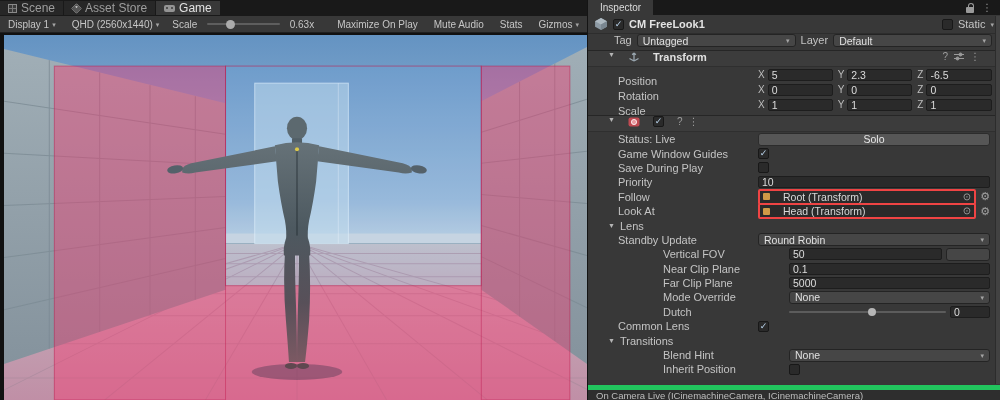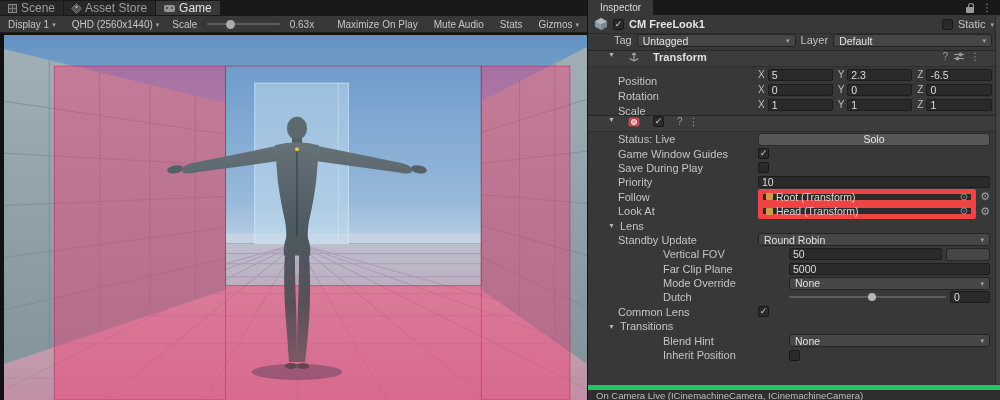--- a/index.html
+++ b/index.html
@@ -61,21 +61,21 @@
   .fvalue{flex:1;display:flex;align-items:center;gap:4px;min-width:0;}
 
   .field{height:12px;background:#2a2a2a;border:1px solid #1d1d1d;border-radius:2px;display:flex;align-items:center;padding:0 3px;font-size:10.5px;color:#dcdcdc;min-width:0;}
   .grow{flex:1;}
   .popup{height:13px;background:#464646;border:1px solid #242424;border-radius:3px;display:flex;align-items:center;padding:0 5px;font-size:10.5px;color:#e0e0e0;gap:4px;}
   .popup .arw{margin-left:auto;}
   .btn{height:13px;background:#565656;border:1px solid #2c2c2c;border-radius:3px;display:flex;align-items:center;justify-content:center;font-size:10.5px;color:#e8e8e8;}
   .checkbox{width:11px;height:11px;flex:none;background:#2a2a2a;border:1px solid #181818;border-radius:2px;display:flex;align-items:center;justify-content:center;}
   .checkbox .mark{display:none;font-size:9px;color:#bcd7ef;line-height:1;}
   .checkbox.on .mark{display:inline;}
-  .objfield{flex:1;height:16px;background:#2a2a2a;border:5px solid #ef4444;border-radius:2px;display:flex;align-items:center;gap:3px;padding:0 3px;font-size:10.5px;color:#d8d8d8;min-width:0;}
+  .objfield{flex:1;height:16px;background:#2a2a2a;border:2px solid #ef4444;border-radius:2px;display:flex;align-items:center;gap:13px;padding:0 3px;font-size:10.5px;color:#d8d8d8;min-width:0;}
   .obj-ico{width:7px;height:7px;background:#cf9a46;border-radius:1px;flex:none;}
   .picker{margin-left:auto;color:#a0a0a0;font-size:10px;line-height:1;}
   .gear{color:#a0a0a0;font-size:11px;line-height:1;flex:none;}
   .hslider{flex:1;height:2px;background:#5c5c5c;border-radius:1px;position:relative;}
   .hknob{position:absolute;left:50%;top:-3px;width:8px;height:8px;background:#b6b6b6;border-radius:50%;}
   .smallfield{width:40px;flex:none;}
   .fovbox{width:44px;flex:none;height:13px;background:#464646;border:1px solid #242424;border-radius:3px;}
 
   .ifooter{margin-top:auto;height:15px;background:#2e2e2e;border-top:5px solid #22c55e;display:flex;align-items:center;padding:0 8px;font-size:9.5px;color:#bdbdbd;white-space:nowrap;overflow:hidden;}
   .vscroll{position:absolute;top:16px;right:0;bottom:16px;width:5px;background:#424242;border-left:1px solid #2c2c2c;}
@@ -475,20 +475,28 @@
       <div class="frow indent">
         <span class="flabel">Vertical FOV</span>
         <div class="fvalue">
           <div class="field grow">
               <span>50</span>
             </div>
           <div class="fovbox"></div>
         </div>
       </div>
       <div class="frow indent">
+        <span class="flabel">Near Clip Plane</span>
+        <div class="fvalue">
+            <div class="field grow">
+              <span>0.1</span>
+            </div>
+          </div>
+      </div>
+      <div class="frow indent">
         <span class="flabel">Far Clip Plane</span>
         <div class="fvalue">
             <div class="field grow">
               <span>5000</span>
             </div>
           </div>
       </div>
       <div class="frow indent">
         <span class="flabel">Mode Override</span>
         <div class="fvalue">

